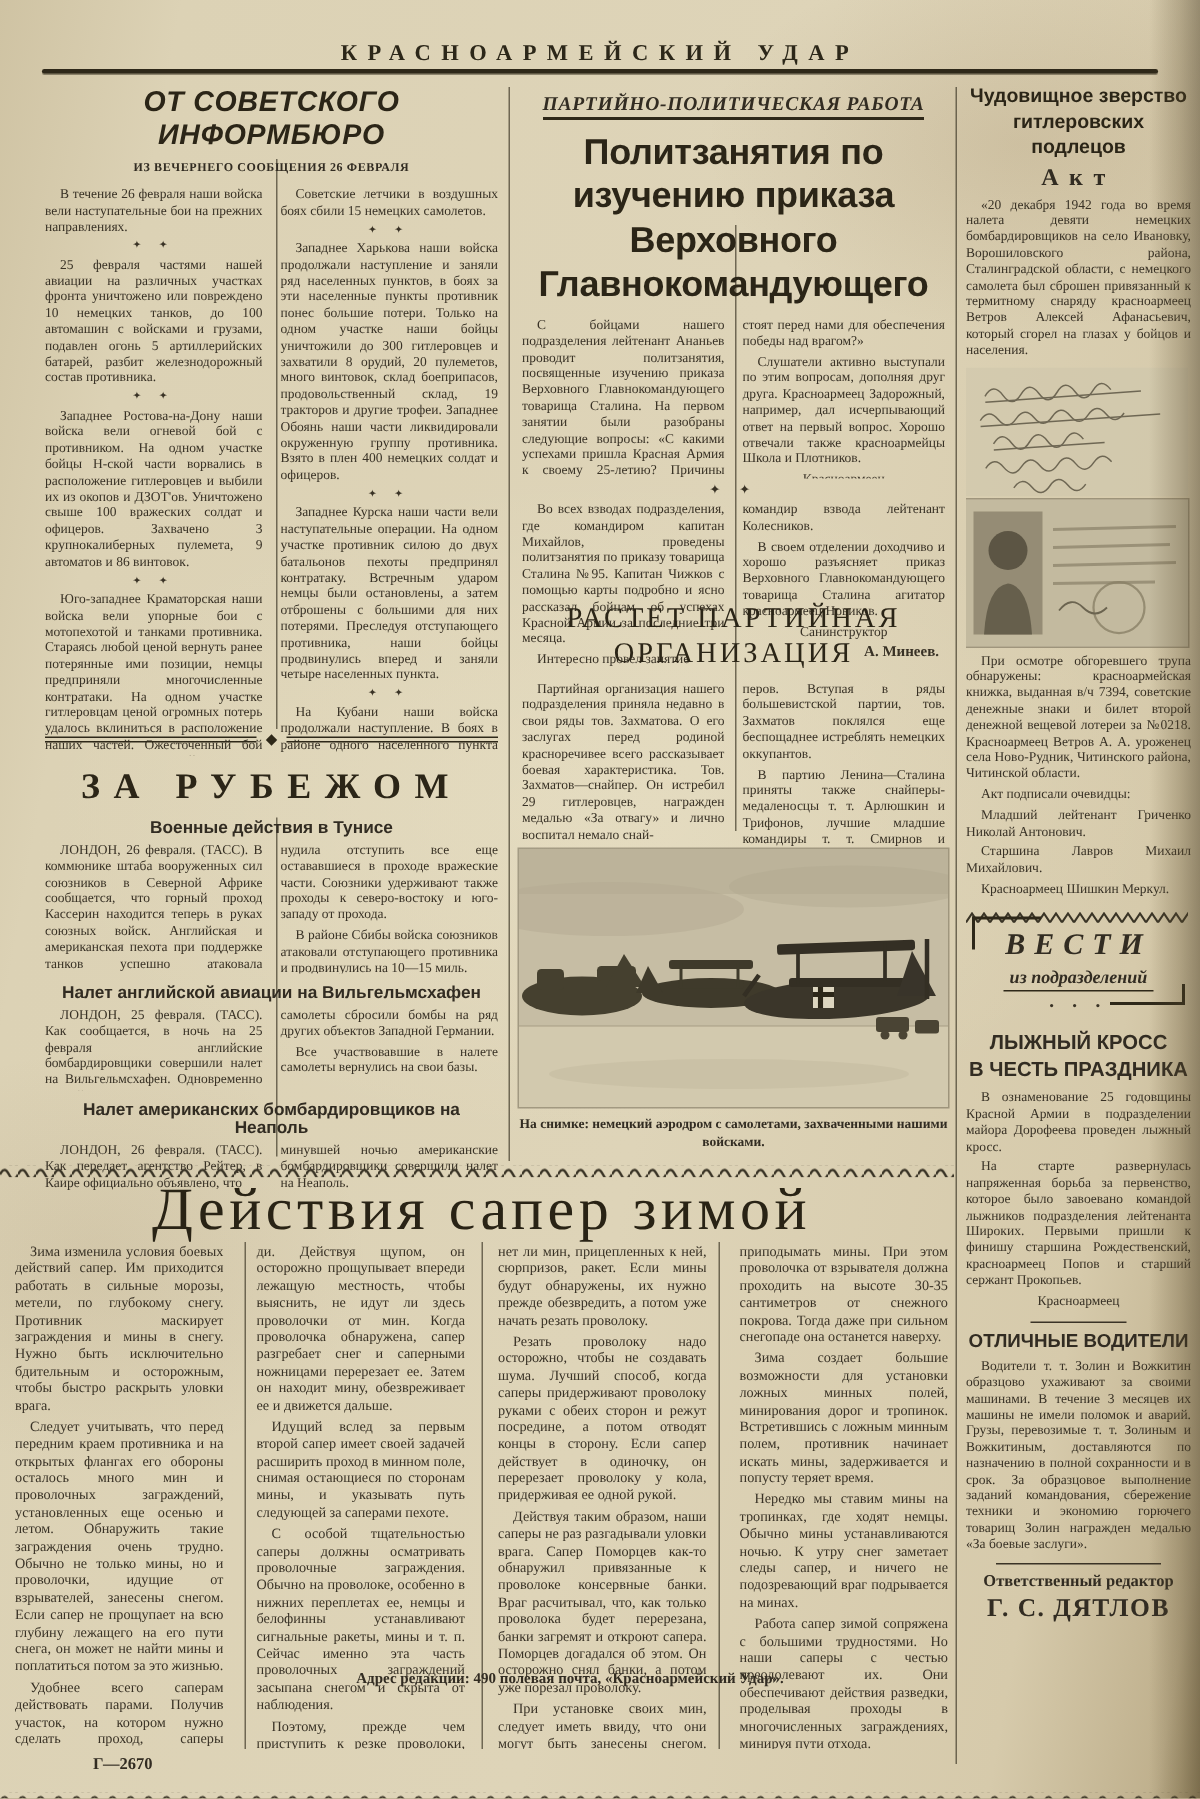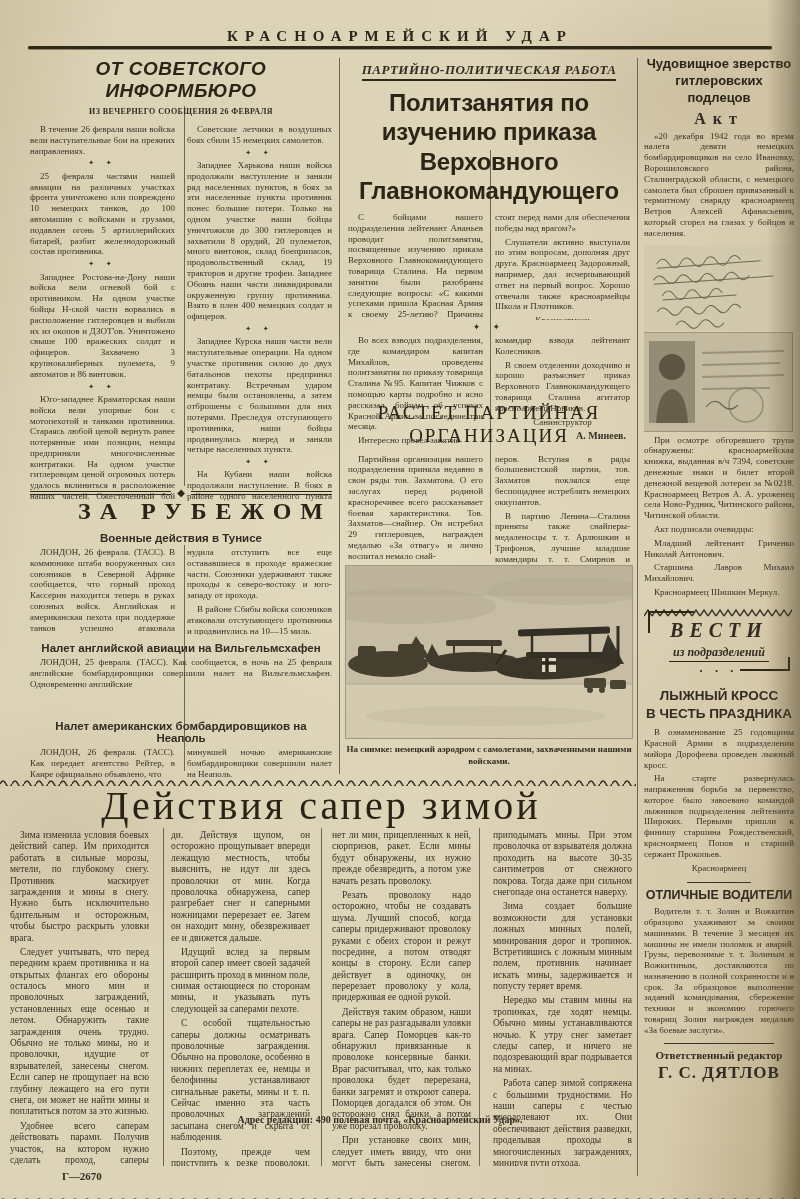--- a/index.html
+++ b/index.html
@@ -97,37 +97,41 @@
       </div>
     </div>
   </div>
 
   <div class="abs" style="left:30px; top:487px; width:302px;">
     <div class="divline">
       <div class="dl"></div>
       <div class="dia">◆</div>
       <div class="dl"></div>
     </div>
-    <div class="h-abroad center" style="margin-top:0;text-align:right;">ЗА РУБЕЖОМ</div>
+    <div class="h-abroad center" style="margin-top:13px;">ЗА РУБЕЖОМ</div>
 
     <div class="h-art center">Военные действия в Тунисе</div>
     <div class="cols2 bt" style="height:88px;">
       <div>
         <p>ЛОНДОН, 26 февраля. (ТАСС). В коммюнике штаба вооруженных сил союзников в Северной Африке сообщается, что горный проход Кассерин находится теперь в руках союзных войск. Английская и американская пехота при поддержке танков успешно атаковала арьергарды противника и вы-</p>
       </div>
       <div>
         <p class="noind">нудила отступить все еще остававшиеся в проходе вражеские части. Союзники удерживают также проходы к северо-востоку и юго-западу от прохода.</p>
         <p>В районе Сбибы войска союзников атаковали отступающего противника и продвинулись на 10—15 миль.</p>
       </div>
     </div>
 
     <div class="h-art center">Налет английской авиации на Вильгельмсхафен</div>
     <div class="cols2 bt" style="height:56px;">
       <div>
         <p>ЛОНДОН, 25 февраля. (ТАСС). Как сообщается, в ночь на 25 февраля английские бомбардировщики совершили налет на Вильгельмсхафен. Одновременно английские</p>
+      </div>
+      <div>
+        <p class="noind">самолеты сбросили бомбы на ряд других объектов Западной Германии.</p>
+        <p>Все участвовавшие в налете самолеты вернулись на свои базы.</p>
       </div>
     </div>
 
     <div class="h-art center">Налет американских бомбардировщиков на Неаполь</div>
     <div class="cols2 bt" style="height:40px;">
       <div>
         <p>ЛОНДОН, 26 февраля. (ТАСС). Как передает агентство Рейтер, в Каире официально объявлено, что</p>
       </div>
       <div>
         <p class="noind">минувшей ночью американские бомбардировщики совершили налет на Неаполь.</p>

